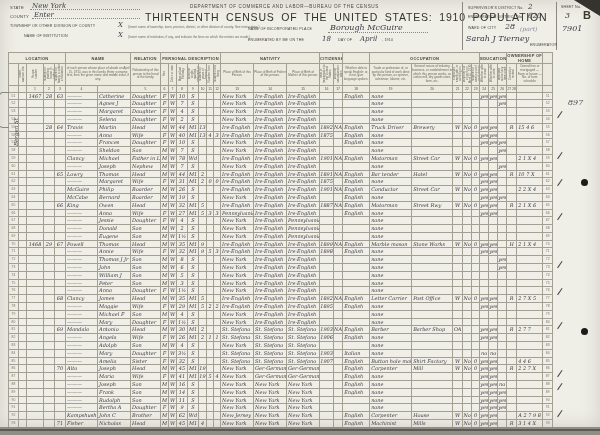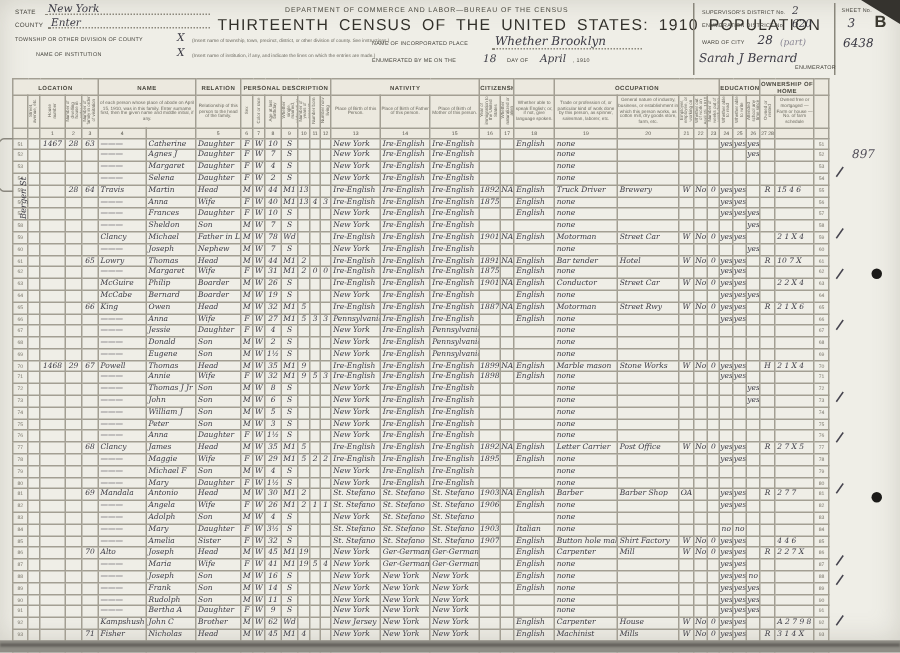--- a/index.html
+++ b/index.html
@@ -65,43 +65,43 @@
     <span class="p lab" style="left:10px;top:24px;font-size:3.6px;">TOWNSHIP OR OTHER DIVISION OF COUNTY</span>
     <span class="hw hw7 p" style="left:118px;top:21px;">X</span>
     <span class="p tiny" style="left:128px;top:25px;">(Insert name of township, town, precinct, district, or other division of county. See instructions.)</span>
     <span class="p lab" style="left:24px;top:34px;font-size:3.6px;">NAME OF INSTITUTION</span>
     <span class="hw hw7 p" style="left:118px;top:31px;">X</span>
     <span class="p tiny" style="left:128px;top:35px;">(Insert name of institution, if any, and indicate the lines on which the entries are made.)</span>
 
     <span class="p dept" style="left:190px;top:4px;">DEPARTMENT OF COMMERCE AND LABOR—BUREAU OF THE CENSUS</span>
     <span class="p title" style="left:145px;top:11px;">THIRTEENTH CENSUS OF THE UNITED STATES: 1910  POPULATION</span>
     <span class="p lab" style="left:248px;top:27px;font-size:3.6px;">NAME OF INCORPORATED PLACE</span>
-    <span class="hw hw8 p" style="left:330px;top:23px;">Whether Brooklyn</span>
+    <span class="hw hw8 p" style="left:330px;top:23px;">Borough McGuire</span>
     <span class="dots p" style="left:328px;top:32px;width:100px;"></span>
     <span class="p lab" style="left:248px;top:38px;font-size:3.6px;">ENUMERATED BY ME ON THE</span>
     <span class="hw hw7 p" style="left:322px;top:35px;">18</span>
     <span class="p lab" style="left:338px;top:38px;font-size:3.6px;">DAY OF</span>
     <span class="hw hw7 p" style="left:360px;top:35px;text-align:center;">April</span>
     <span class="p lab" style="left:382px;top:38px;font-size:3.6px;">, 1910</span>
 
     <div class="vrule" style="left:462px;"></div>
     <div class="vrule" style="left:556px;"></div>
 
     <span class="p lab" style="left:468px;top:6px;font-size:3.6px;">SUPERVISOR'S DISTRICT No.</span>
     <span class="hw hw7 p" style="left:528px;top:3px;">2</span>
     <span class="p lab" style="left:468px;top:15px;font-size:3.6px;">ENUMERATION DISTRICT No.</span>
     <span class="hw hw7 p" style="left:528px;top:12px;">620</span>
     <span class="p lab" style="left:561px;top:5px;font-size:3.6px;">SHEET No.</span>
     <span class="hw hw8 p" style="left:565px;top:11px;">3</span>
     <span class="p bigB" style="left:583px;top:9px;">B</span>
     <span class="p lab" style="left:468px;top:26px;font-size:3.6px;">WARD OF CITY</span>
     <span class="hw hw8 p" style="left:505px;top:22px;">28</span>
     <span class="hw hw6 p" style="left:520px;top:25px;color:#8a8794;">(part)</span>
-    <span class="hw hw8 p" style="left:562px;top:24px;">6438</span>
-    <span class="hw hw8 p" style="left:466px;top:34px;">Sarah J Bernard</span>
+    <span class="hw hw8 p" style="left:562px;top:24px;">7901</span>
+    <span class="hw hw8 p" style="left:466px;top:34px;">Sarah J Tierney</span>
     <span class="p lab" style="left:530px;top:43px;font-size:3.6px;">ENUMERATOR</span>
 
     <table>
       <colgroup>
           <col style="width: 10px;">
           <col style="width: 8px;">
           <col style="width: 17px;">
           <col style="width: 11px;">
           <col style="width: 11px;">
           <col style="width: 32px;">

